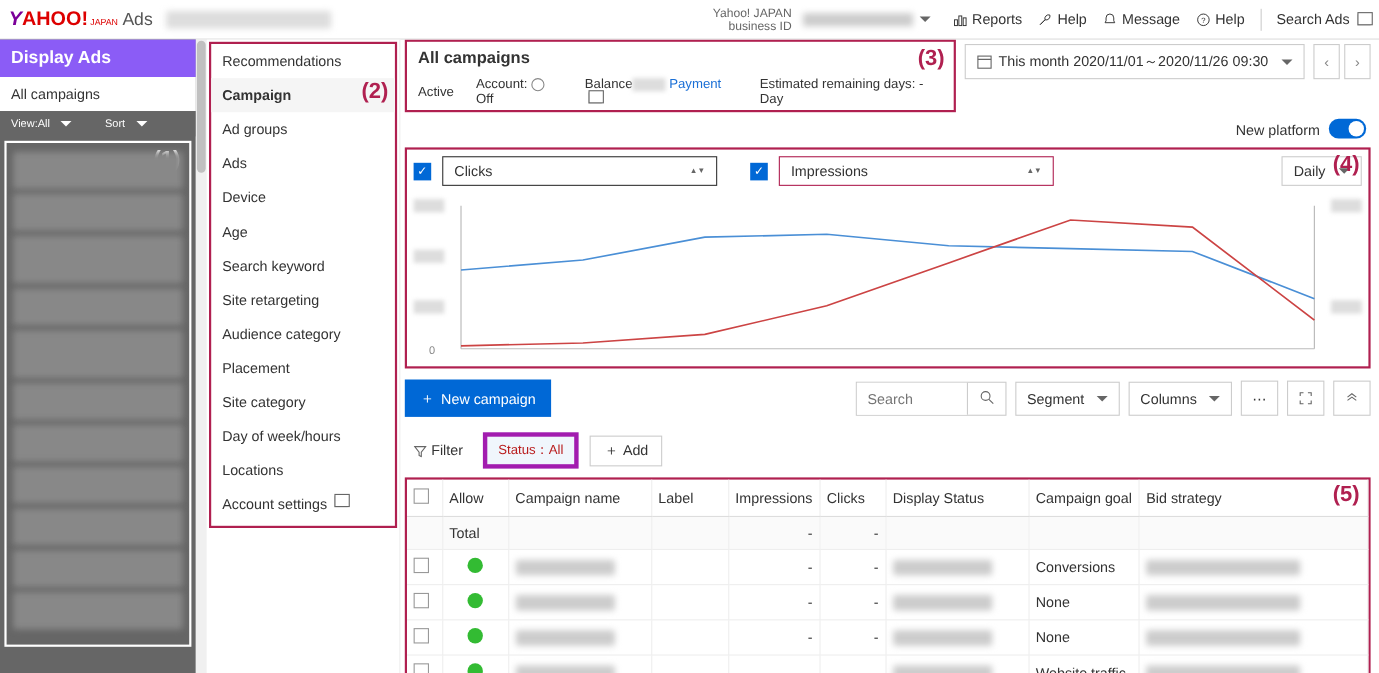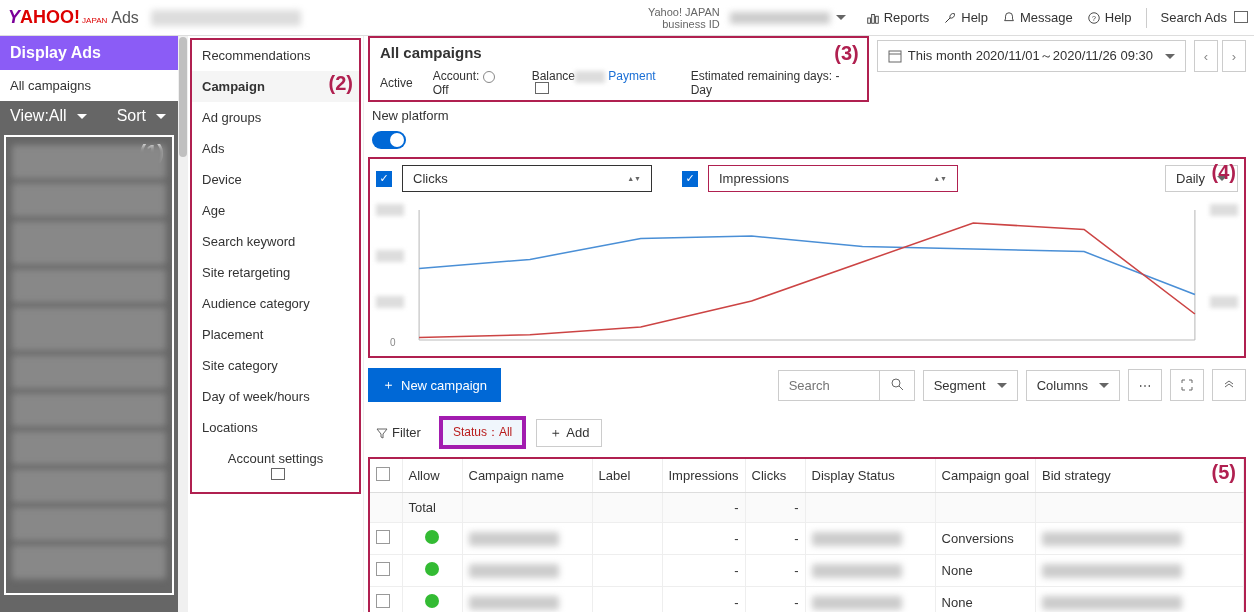--- a/index.html
+++ b/index.html
@@ -24,54 +24,54 @@
 .hdr-item { display: flex; align-items: center; gap: 4px; cursor: pointer; font-size: 13px; color: #333; }
 .hdr-item svg { width: 14px; height: 14px; }
 .hdr-divider { width: 1px; height: 20px; background: #ccc; }
 .ext-icon { width: 12px; height: 10px; border: 1px solid #666; position: relative; display: inline-block; margin-left: 3px; }
 .ext-icon::after { content: ''; position: absolute; top: -3px; right: -3px; width: 12px; height: 10px; border: 1px solid #666; background: #fff; }
 
 
 .sidebar { position: absolute; left: 0; top: 36px; width: 178px; bottom: 0; background: #666; color: #fff; }
 .sidebar-title { background: #8b5cf6; padding: 8px 10px; font-size: 16px; font-weight: bold; }
 .sidebar-active { background: #fff; color: #333; padding: 8px 10px; font-size: 13px; }
-.sidebar-controls { display: flex; padding: 6px 10px; background: #666; font-size: 16px; gap: 30px; text-align: right; }
+.sidebar-controls { display: flex; padding: 6px 10px; background: #666; font-size: 10px; gap: 30px; text-align: right; }
 .sidebar-ctrl { display: flex; align-items: center; gap: 4px; cursor: pointer; }
 .sidebar-list-wrap { position: relative; margin: 4px; border: 2px solid #fff; padding: 4px; height: 460px; }
 .sidebar-marker { position: absolute; top: 4px; right: 8px; color: #fff; font-size: 20px; font-weight: bold; }
 .sidebar-item { height: 34px; margin: 4px 2px; background: #888; filter: blur(3px); border-radius: 2px; }
 
 
 .nav-col { position: absolute; left: 178px; top: 36px; width: 186px; bottom: 0; background: #fff; border-right: 1px solid #eee; }
 .nav-scrollbar { position: absolute; left: 178px; top: 36px; width: 10px; bottom: 0; background: #f0f0f0; }
 .nav-scrollbar-thumb { width: 8px; height: 120px; background: #c0c0c0; margin: 1px; border-radius: 4px; }
 .nav-box { border: 2px solid #b02050; margin: 2px; padding-bottom: 4px; position: relative; }
 .nav-marker { position: absolute; top: 32px; right: 6px; color: #b02050; font-size: 20px; font-weight: bold; }
 .nav-item { padding: 8px 10px; cursor: pointer; font-size: 13px; }
 .nav-item.active { font-weight: bold; background: #f5f5f5; }
-.nav-item-ext { display: flex; align-items: center; gap: 4px; flex-direction: column; }
+.nav-item-ext { display: flex; gap: 4px; }
 
 
 .main { position: absolute; left: 364px; top: 36px; right: 0; bottom: 0; padding: 0 8px 0 4px; overflow: hidden; }
 
 
 .summary-row { display: flex; gap: 8px; align-items: flex-start; }
 .summary-box { border: 2px solid #b02050; flex: 1; position: relative; padding: 6px 10px; height: 66px; }
 .summary-marker { position: absolute; top: 4px; right: 8px; color: #b02050; font-size: 20px; font-weight: bold; }
 .summary-title { font-size: 15px; font-weight: bold; margin-bottom: 8px; }
 .summary-meta { display: flex; gap: 20px; font-size: 12px; align-items: center; }
 .radio { width: 12px; height: 12px; border: 1px solid #888; border-radius: 50%; display: inline-block; vertical-align: middle; margin-right: 3px; }
 .pay-link { color: #1a6fd6; cursor: pointer; }
 .blur-sm { display: inline-block; width: 30px; height: 12px; background: #ddd; filter: blur(2px); vertical-align: middle; }
 
 .date-picker { border: 1px solid #ccc; padding: 6px 10px; display: flex; align-items: center; gap: 6px; cursor: pointer; height: 32px; margin-top: 4px; white-space: nowrap; }
 .date-nav { display: flex; gap: 4px; margin-top: 4px; }
 .date-nav-btn { width: 24px; height: 32px; border: 1px solid #ccc; display: flex; align-items: center; justify-content: center; cursor: pointer; color: #888; }
 
-.platform-row { display: flex; justify-content: flex-end; align-items: flex-start; gap: 8px; padding: 6px 4px; flex-direction: column; }
+.platform-row { display: flex; justify-content: flex-end; align-items: flex-end; gap: 8px; padding: 6px 4px; }
 .toggle { width: 34px; height: 18px; background: #0068d6; border-radius: 9px; position: relative; cursor: pointer; }
 .toggle::after { content: ''; position: absolute; right: 2px; top: 2px; width: 14px; height: 14px; background: #fff; border-radius: 50%; }
 
 
 .chart-box { border: 2px solid #b02050; padding: 6px; position: relative; margin-top: 2px; }
 .chart-marker { position: absolute; top: 2px; right: 8px; color: #b02050; font-size: 20px; font-weight: bold; }
 .chart-controls { display: flex; align-items: center; gap: 10px; }
 .chk { width: 16px; height: 16px; background: #0068d6; display: inline-flex; align-items: center; justify-content: center; color: #fff; font-size: 11px; cursor: pointer; }
 .metric-select { border: 1px solid #333; padding: 5px 10px; width: 250px; display: flex; justify-content: space-between; align-items: center; cursor: pointer; }
 .metric-select.red { border-color: #b02050; }

